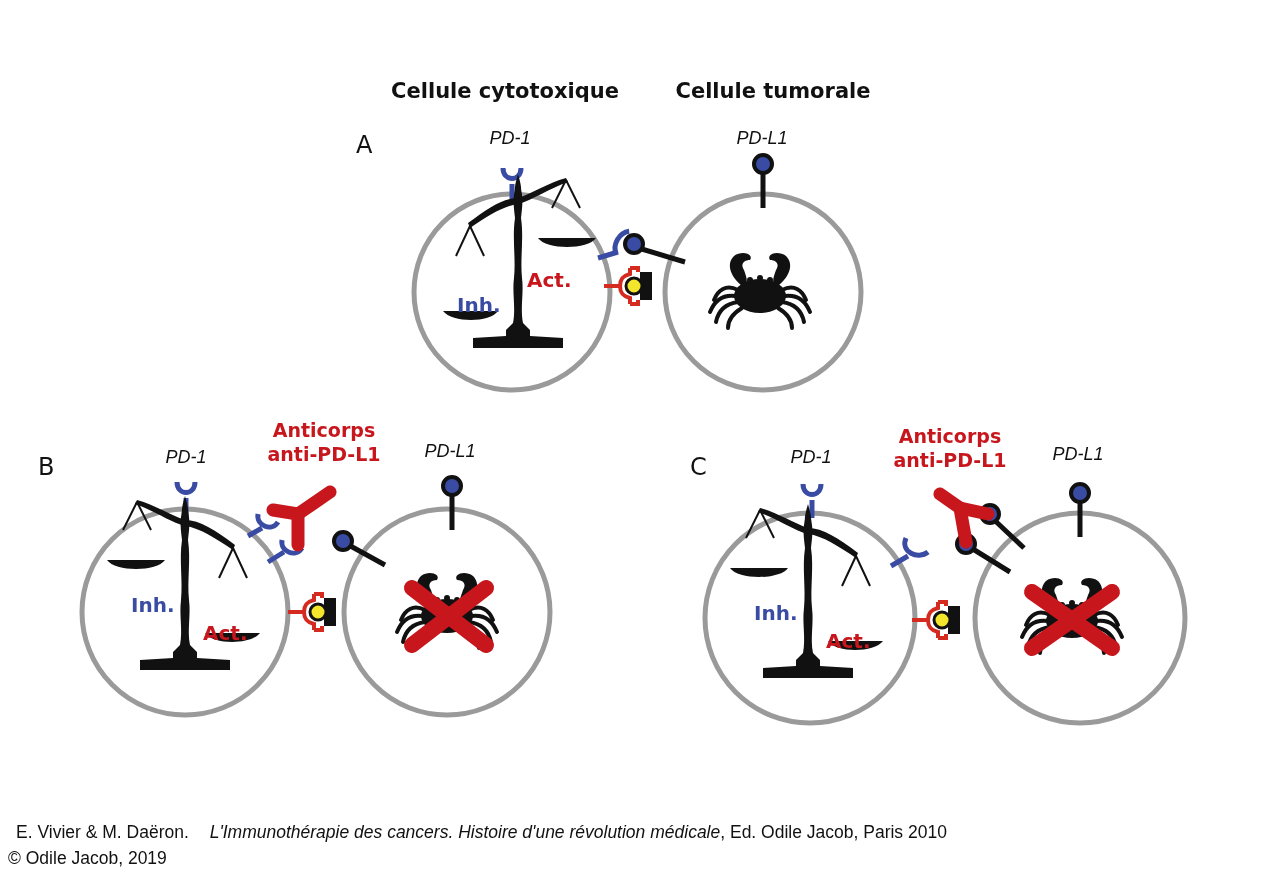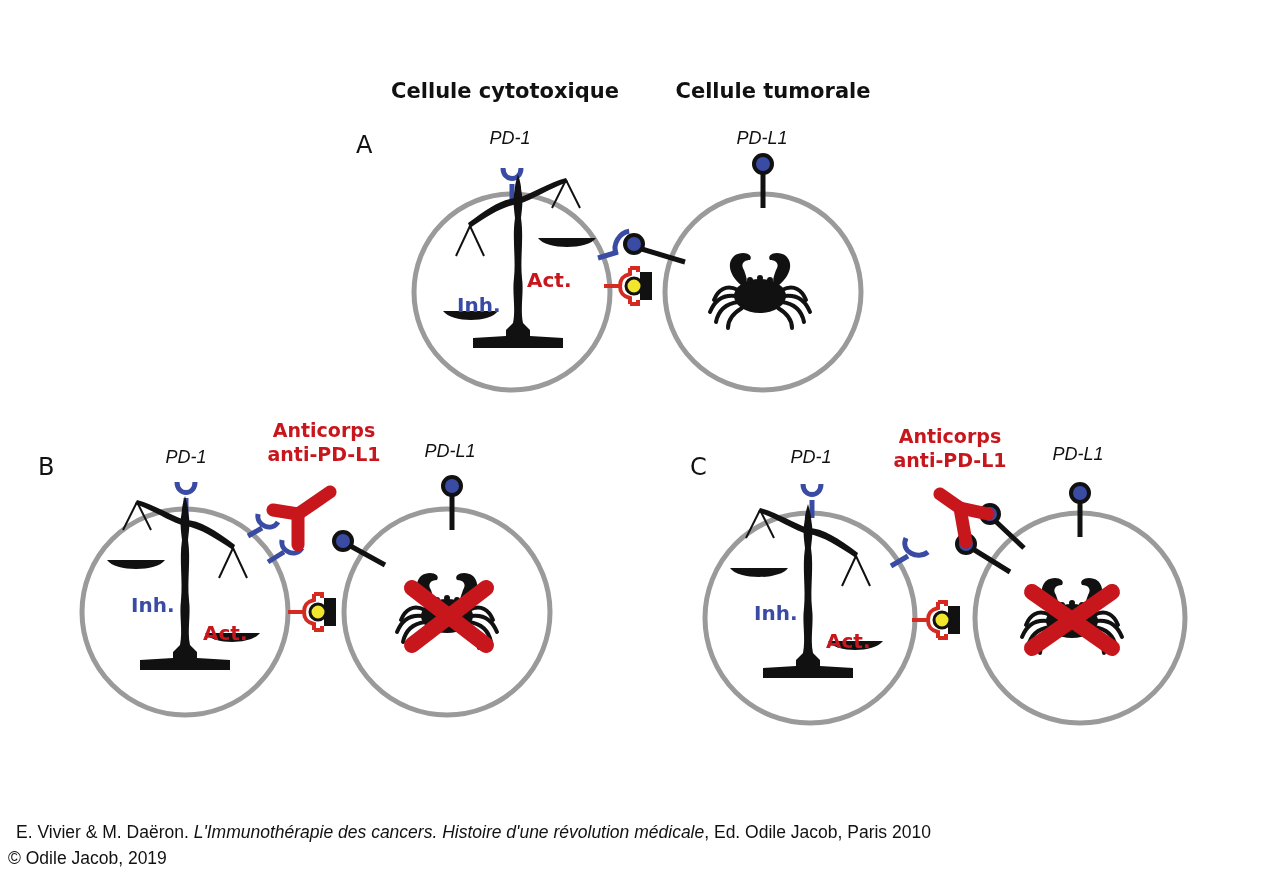--- a/index.html
+++ b/index.html
@@ -6,21 +6,21 @@
     body { width: 1280px; height: 889px; position: relative; overflow: hidden; font-family: "Liberation Sans", sans-serif; }
     svg#diagram { position: absolute; left: 0; top: 0; }
     .hdr { font-family: "DejaVu Sans", sans-serif; font-weight: bold; font-size: 21px; fill: #111; }
     .panel-letter { font-family: "DejaVu Sans", sans-serif; font-size: 24px; fill: #111; }
     .mol-label { font-family: "Liberation Sans", sans-serif; font-style: italic; font-size: 18px; fill: #111; }
     .ab-label { font-family: "DejaVu Sans", sans-serif; font-weight: bold; font-size: 19px; fill: #c8161d; }
     .inh { font-family: "DejaVu Sans", sans-serif; font-weight: bold; font-size: 20px; fill: #3a4ba3; }
     .act { font-family: "DejaVu Sans", sans-serif; font-weight: bold; font-size: 20px; fill: #c8161d; }
     .cell { fill: none; stroke: #9a9a9a; stroke-width: 5; }
     .caption { position: absolute; left: 16px; font-family: "Liberation Sans", sans-serif; font-size: 17.5px; color: #111; }
-    .caption i { font-style: italic; }
+    .caption i { font-style: italic; margin-left: 16px; }
   </style>
 </head>
 <body>
 
 <svg id="diagram" width="1280" height="889" viewBox="0 0 1280 889">
   <defs>
 
     <g id="scale-inh">
       <path d="M-2,-92 C-6,-80 -4,-70 -3,-60 C-6,-40 -2,-20 -4,0 C-6,15 -2,30 -5,45 L-12,52 L-12,58 L-45,60 L-45,70 L45,70 L45,60 L12,58 L12,52 L5,45 C2,30 6,15 4,0 C2,-20 6,-40 3,-60 C4,-70 6,-80 2,-92 Z" fill="#111"></path>
       <path d="M-3,-85 C-4,-92 -1,-100 0,-104 C1,-100 4,-92 3,-85 Z" fill="#111"></path>

